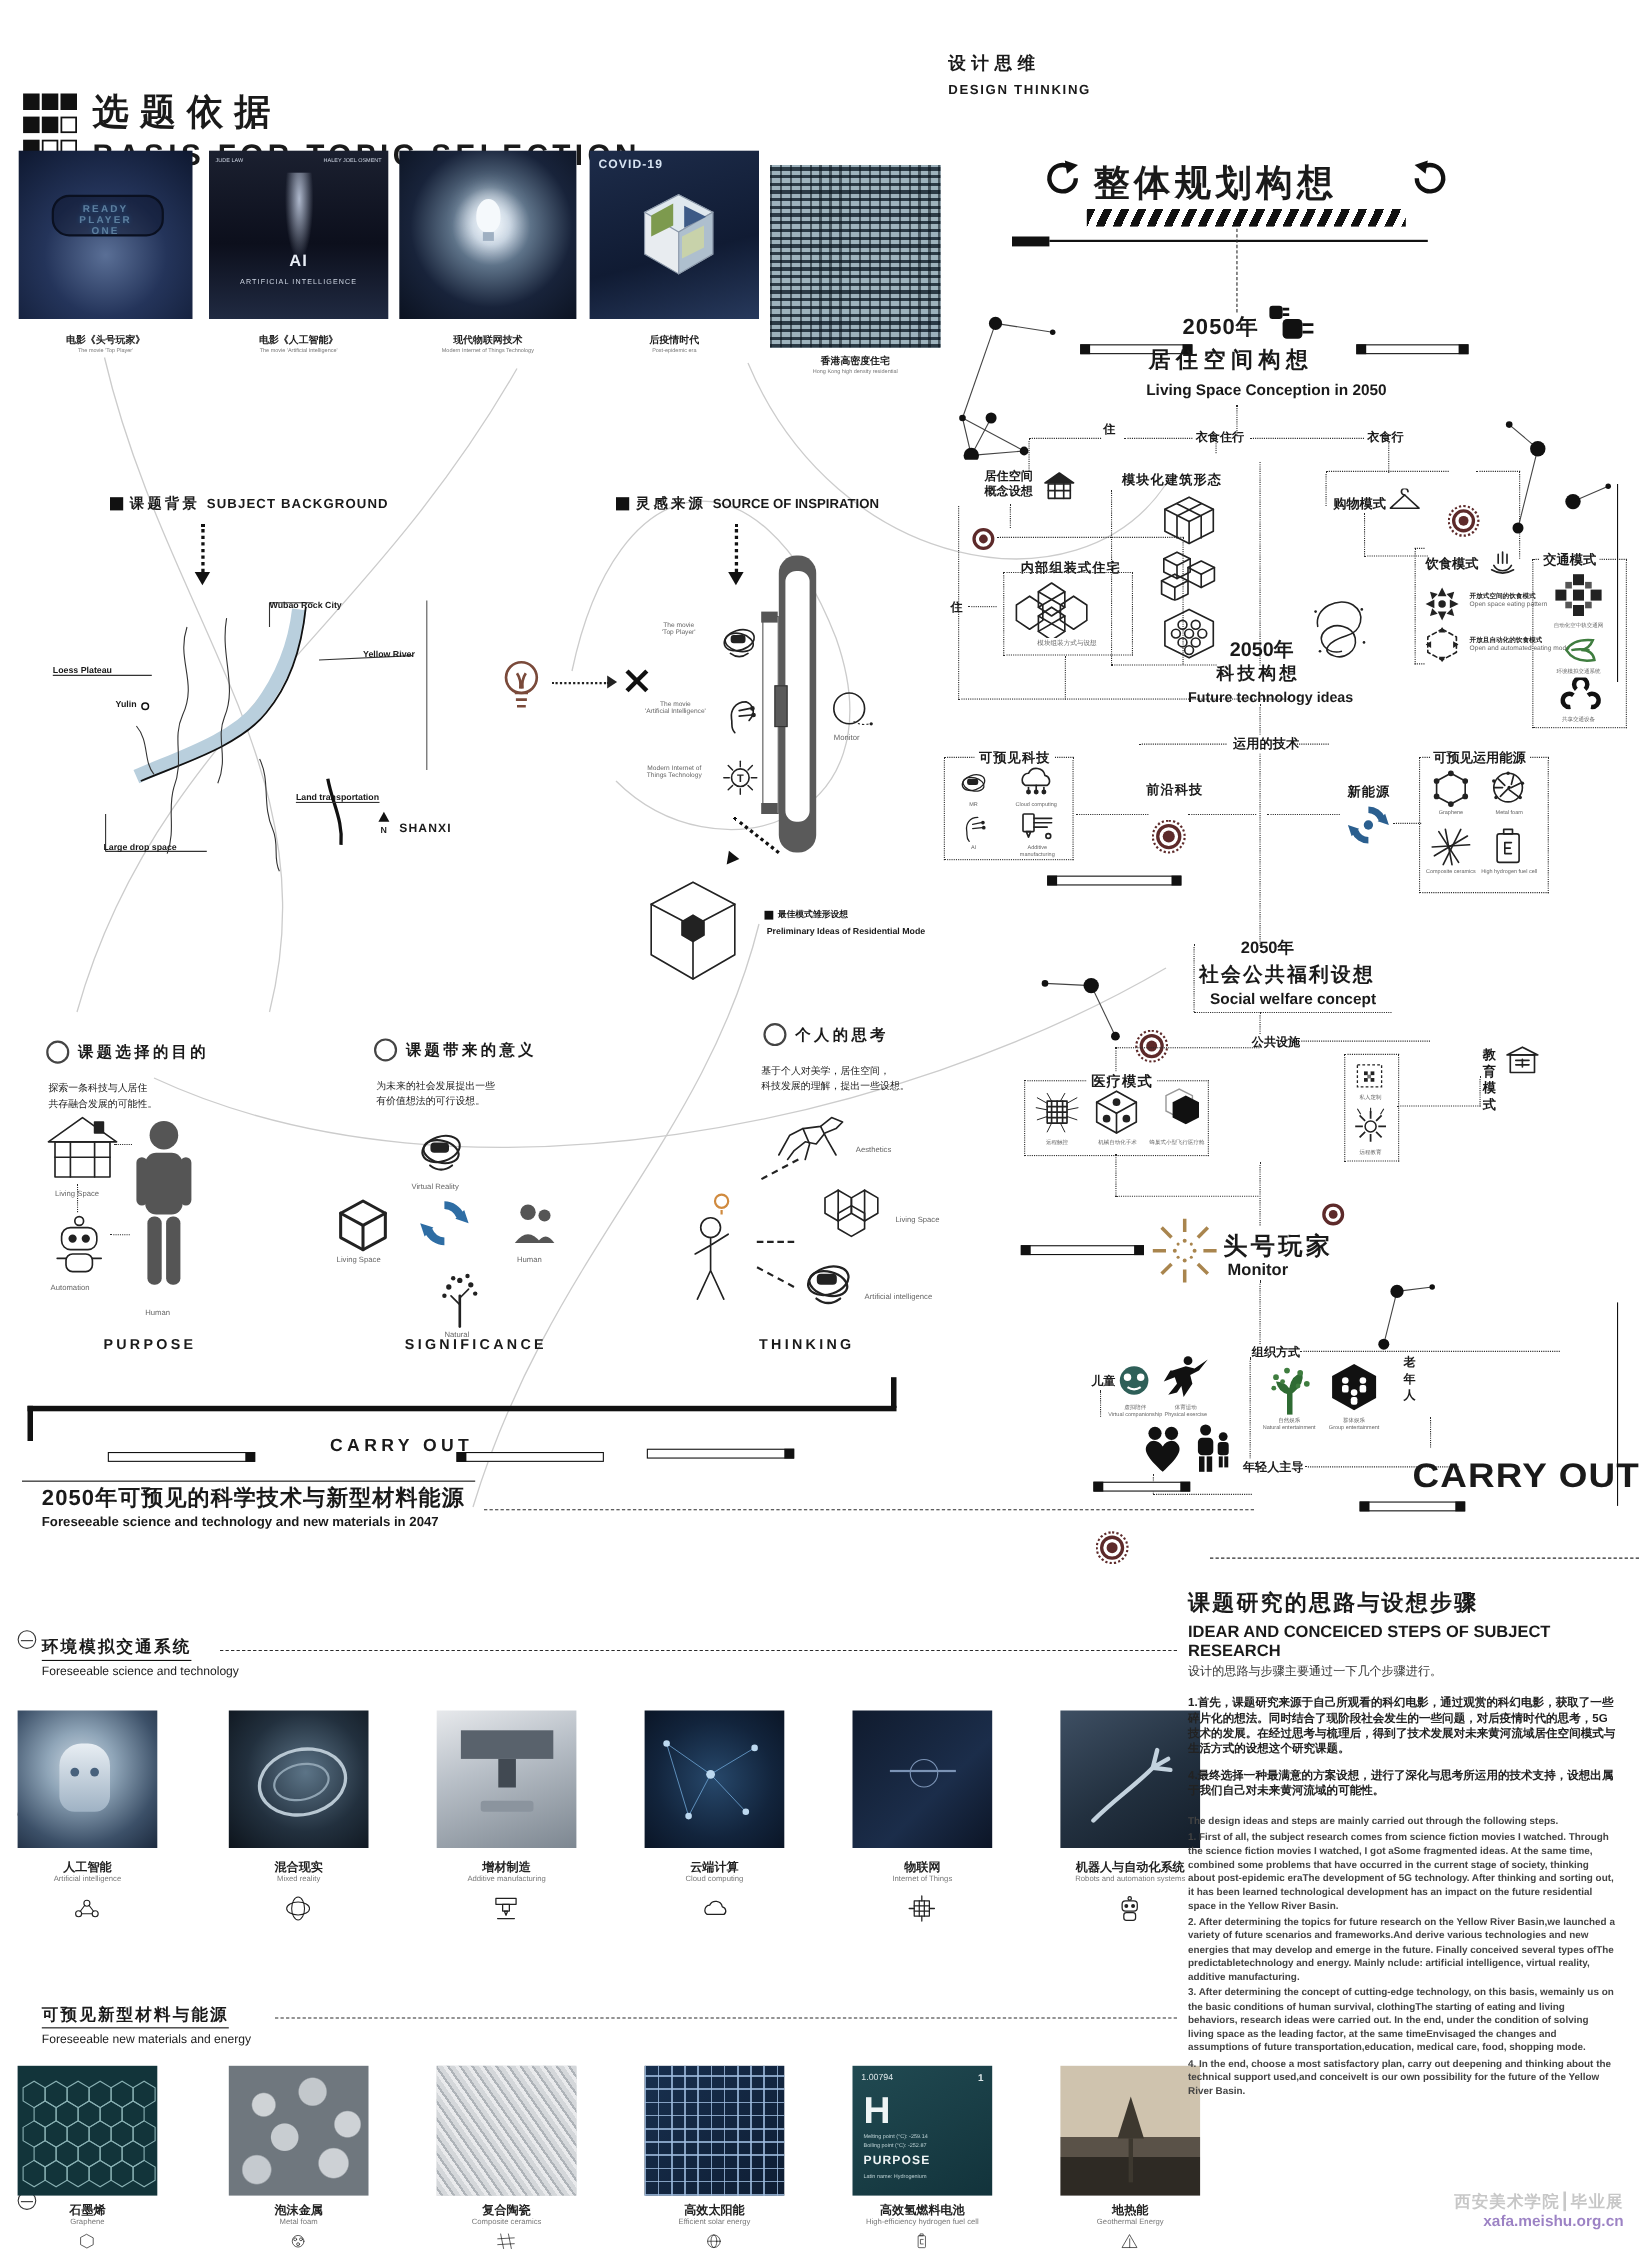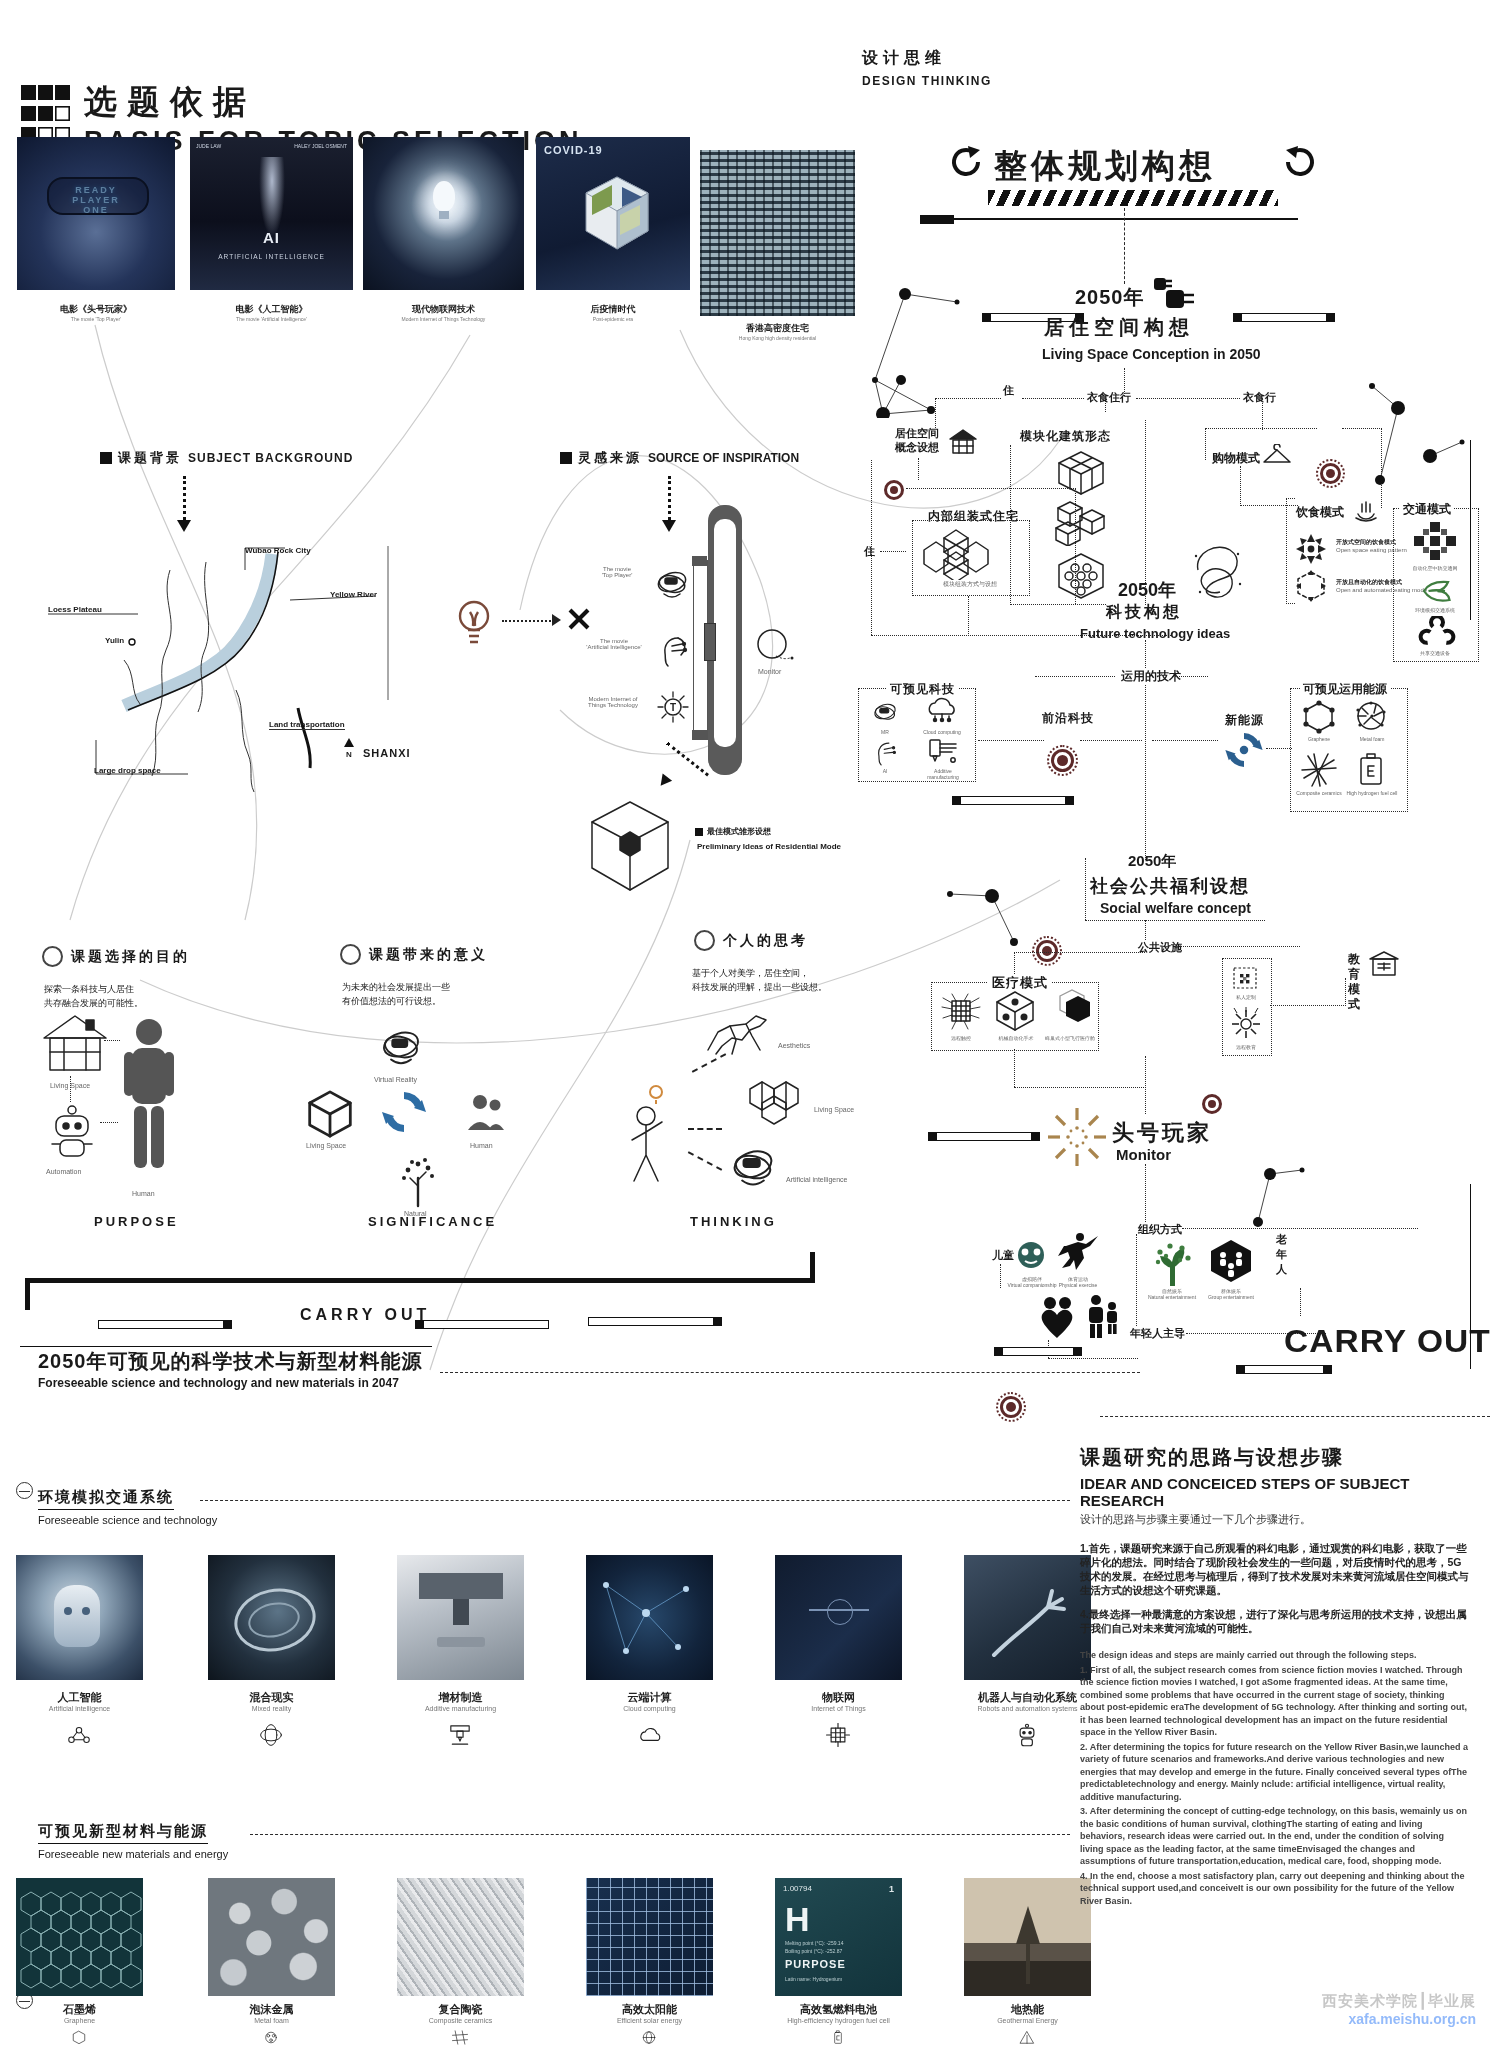--- a/index.html
+++ b/index.html
@@ -1314,14 +1314,14 @@
   <div class="b" style="margin-top:10px;font-size:10.5px;line-height:14px;color:#222">4.最终选择一种最满意的方案设想，进行了深化与思考所运用的技术支持，设想出属于我们自己对未来黄河流域的可能性。</div>
   <div class="b" style="margin-top:14px;font-size:9px;line-height:12.5px;color:#444">The design ideas and steps are mainly carried out through the following steps.</div>
   <div class="b" style="margin-top:2px;font-size:9px;line-height:12.5px;color:#444">1. First of all, the subject research comes from  science fiction movies I watched. Through the science fiction movies I watched, I got aSome fragmented ideas. At the same time, combined  some problems that have occurred in the current stage of society, thinking about post-epidemic eraThe development of 5G technology. After thinking and sorting out, it has been learned technological development has an impact on the future residential space in the Yellow River Basin.</div>
   <div class="b" style="margin-top:2px;font-size:9px;line-height:12.5px;color:#444">2. After determining the topics for future research on the Yellow River Basin,we launched a variety of future scenarios and frameworks.And derive various technologies and new energies that may develop and emerge in the future. Finally conceived several types ofThe  predictabletechnology and energy. Mainly nclude: artificial intelligence, virtual reality, additive manufacturing.</div>
   <div class="b" style="margin-top:2px;font-size:9px;line-height:12.5px;color:#444">3. After determining the concept of cutting-edge technology, on this basis, wemainly us on the basic conditions of human survival, clothingThe starting  of eating and living behaviors, research ideas were carried out. In the end, under the condition of solving living space as the leading factor, at the same timeEnvisaged the changes and assumptions of future transportation,education, medical care, food, shopping mode.</div>
   <div class="b" style="margin-top:2px;font-size:9px;line-height:12.5px;color:#444">4. In the end, choose a most satisfactory plan, carry out deepening and thinking about the technical support used,and conceiveIt is our own possibility for the future of the Yellow River Basin.</div>
 </div>
 
 <div class="a" style="left:1266px;top:1992px;text-align:right;width:210px;opacity:.55">
   <div class="b t15" style="color:#9a9a9a;letter-spacing:1px">西安美术学院┃毕业展</div>
-  <div class="b t14" style="color:#3b82f6">xafa.meishu.org.cn</div>
+  <div class="b t14" style="color:#4c1d95">xafa.meishu.org.cn</div>
 </div>
 
 </body></html>

